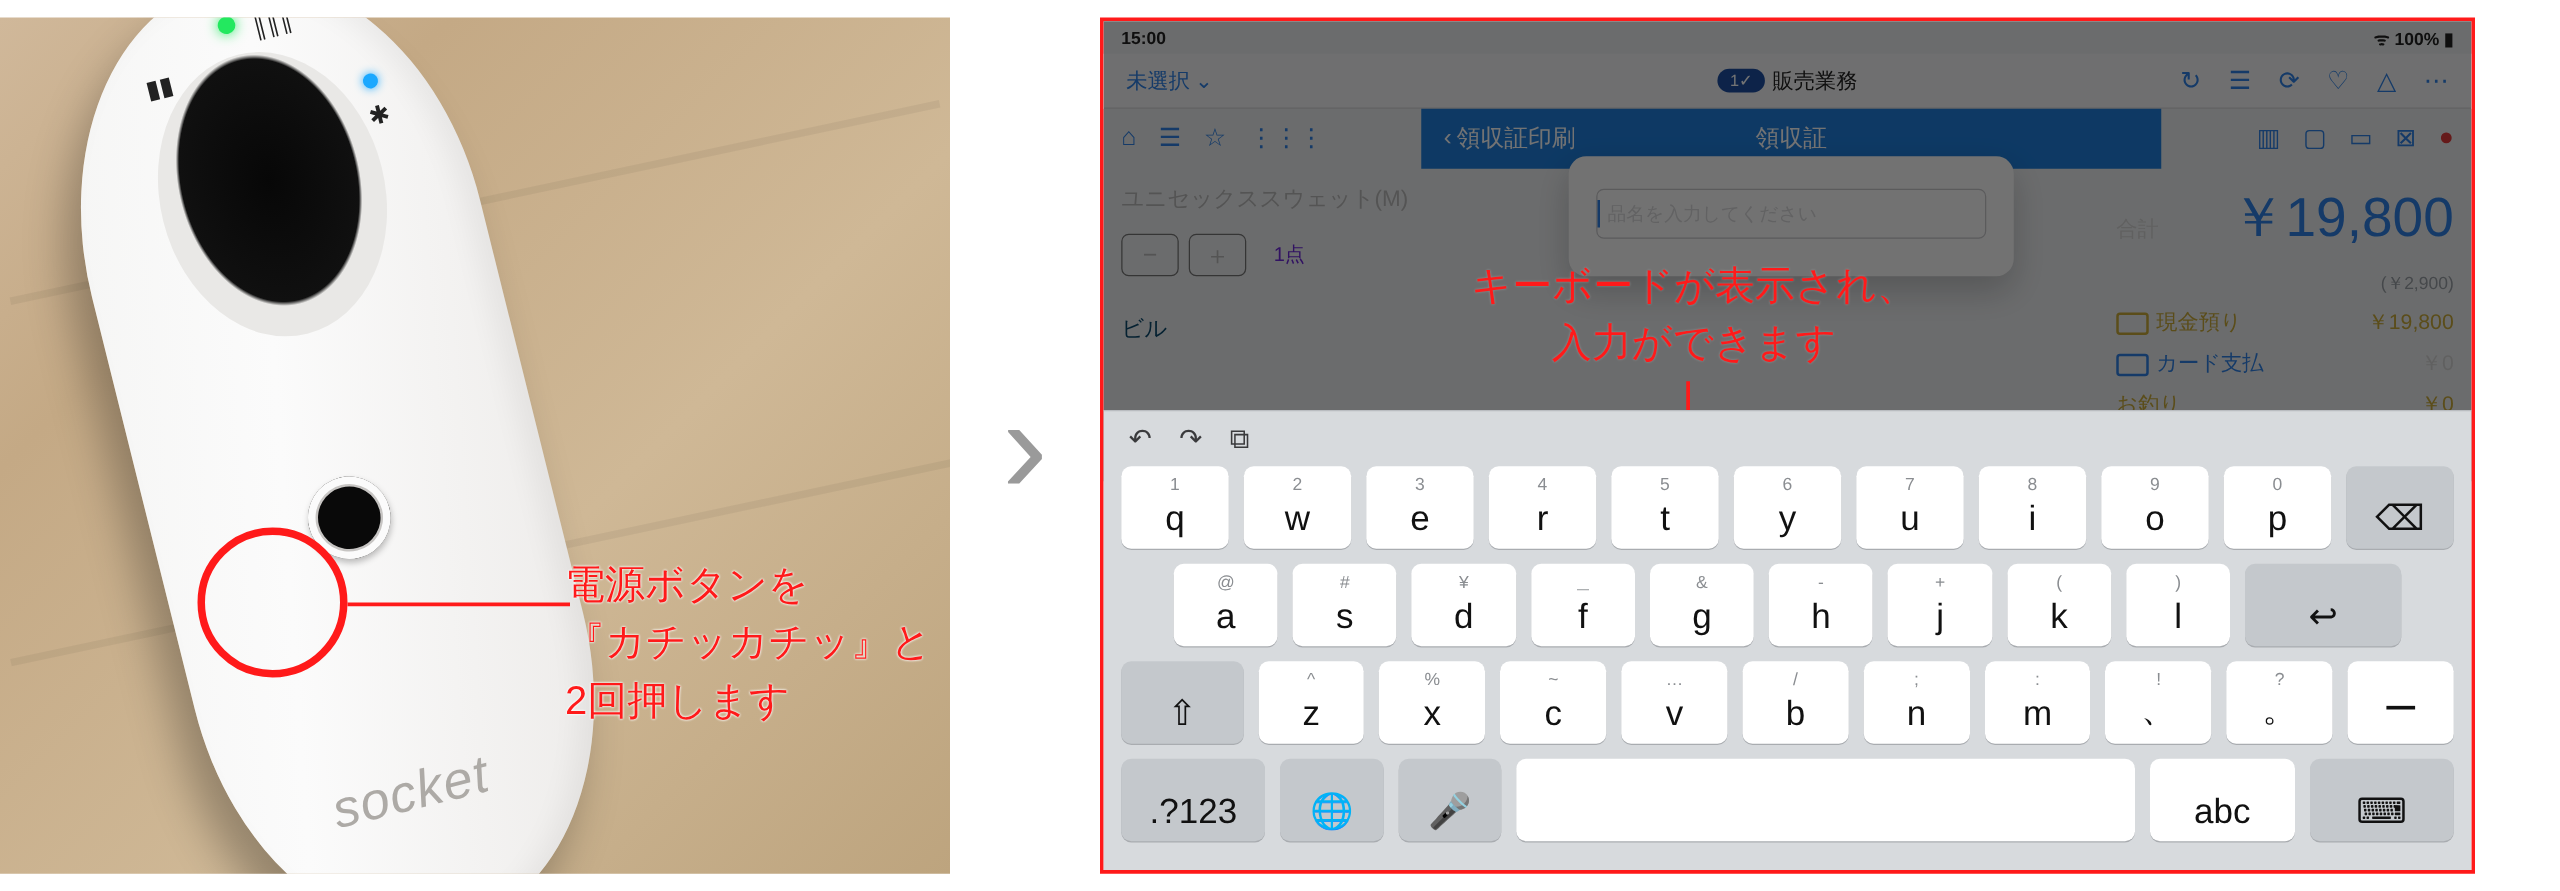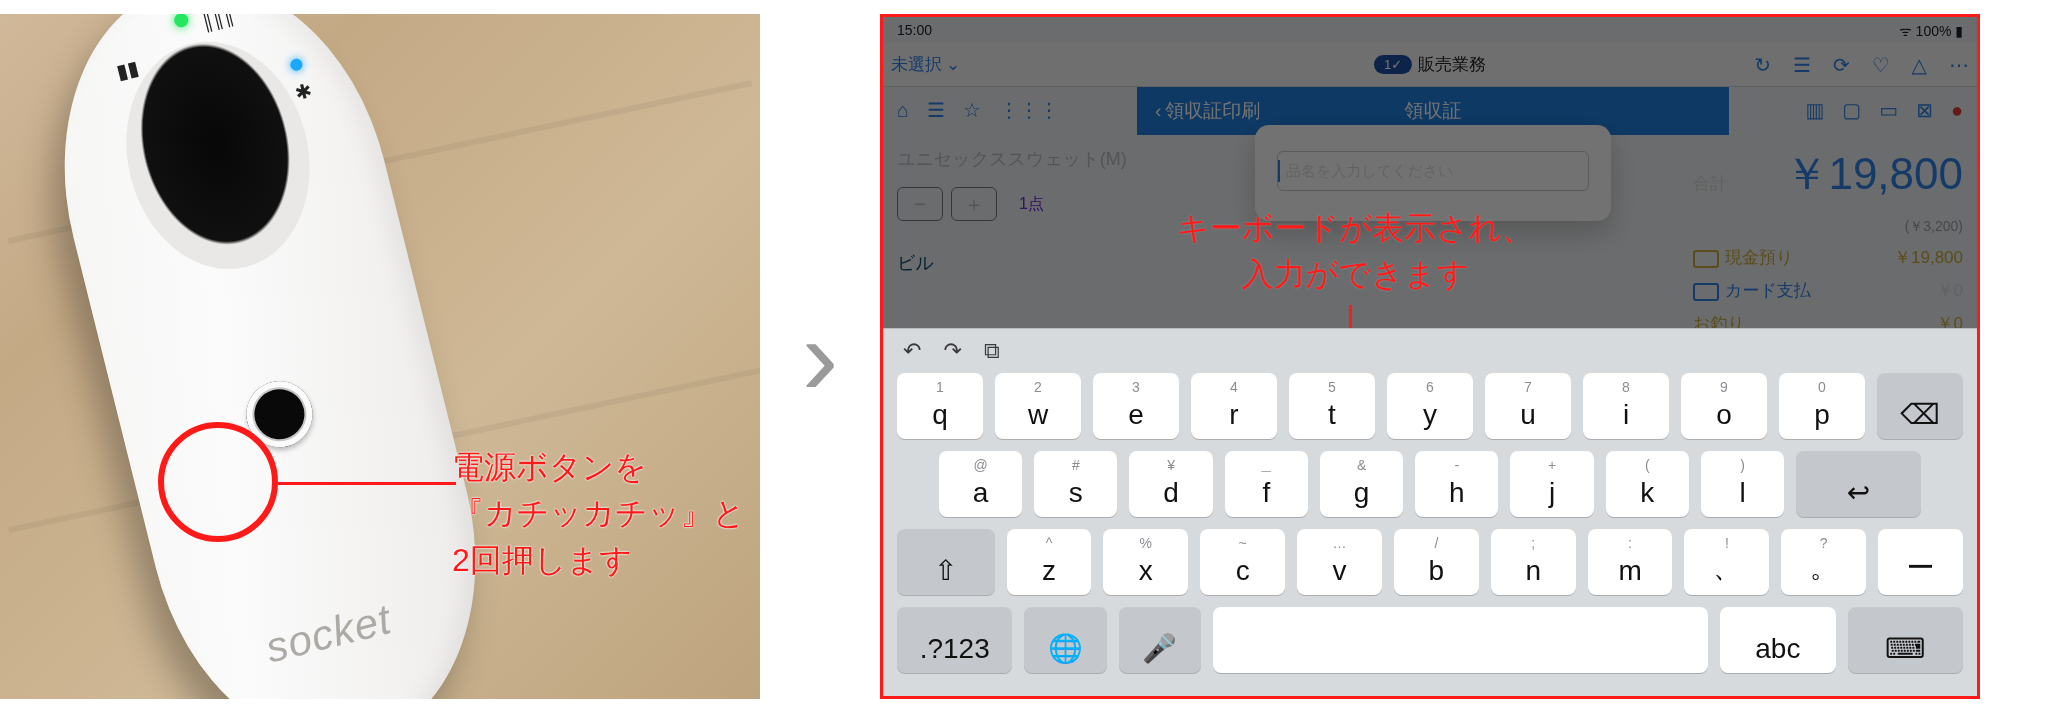--- a/index.html
+++ b/index.html
@@ -27,23 +27,23 @@
 
   
   .arrow { width:120px; text-align:center; color:#9a9a9a; font-size:110px; font-weight:200; }
 
   
   .right { position:relative; width:1100px; height:685px; margin-right:14px; }
   .ipad { position:absolute; inset:0; border:3px solid #ff1a1a; }
   .shade { position:absolute; left:0; top:0; right:0; height:368px; background:rgba(0,0,0,.55); }
   .app-bg { position:absolute; inset:0; background:#eef0f2; }
   
-  .status{position:absolute;top:0;left:0;right:0;height:26px;display:flex;align-items:center;justify-content:space-between;padding:0 14px;font-size:14px;color:#222;}
-  
-  .apphdr{position:absolute;top:26px;left:0;right:0;height:44px;background:#f7f7f8;border-bottom:1px solid #d5d5d8;display:flex;align-items:center;padding:0 8px;font-size:17px;color:#2f82e6;}
+  .status{position:absolute;top:0;left:0;right:0;height:26px;display:flex;align-items:center;justify-content:space-between;padding:0 14px;font-size:14px;color:#222;font-weight:bold;}
+  
+  .apphdr{position:absolute;top:26px;left:0;right:0;height:44px;background:#f7f7f8;border-bottom:1px solid #d5d5d8;display:flex;align-items:center;padding:0 18px;font-size:17px;color:#2f82e6;}
   .apphdr .title{position:absolute;left:50%;transform:translateX(-50%);display:flex;align-items:center;gap:6px;color:#222;}
   .pill{background:#1d4fa3;color:#fff;font-size:13px;padding:2px 10px;border-radius:11px;}
   .hdr-icons{margin-left:auto;display:flex;gap:22px;color:#2f82e6;font-size:20px;}
   
   .tbar{position:absolute;top:70px;left:0;right:0;height:46px;display:flex;align-items:center;gap:18px;padding:0 14px;font-size:20px;color:#2f82e6;}
   .tbar .sp{flex:1}
   
   .prod{position:absolute;left:14px;top:130px;font-size:18px;color:#bbb;}
   .qty{position:absolute;left:14px;top:170px;display:flex;gap:8px;align-items:center;}
   .qbtn{width:46px;height:34px;border:1px solid #777;border-radius:6px;display:flex;align-items:center;justify-content:center;color:#bbb;font-size:20px;}
@@ -172,21 +172,21 @@
         </div>
       </div>
 
       <div class="totals">
         <div style="display:flex;justify-content:space-between;align-items:baseline">
           <span>合計</span>
           <span class="big">￥19,800</span>
         </div>
         <div class="row sm">
             <span></span>
-            <span>(￥3,200)</span>
+            <span>(￥2,900)</span>
           </div>
         <div class="row">
             <span class="ylbl"><span class="ic"></span><span>現金預り</span></span>
             <span class="yval">￥19,800</span>
           </div>
         <div class="row">
             <span class="lbl"><span class="ic"></span><span>カード支払</span></span>
             <span>￥0</span>
           </div>
         <div class="row" style="color:#c9aa3a">

